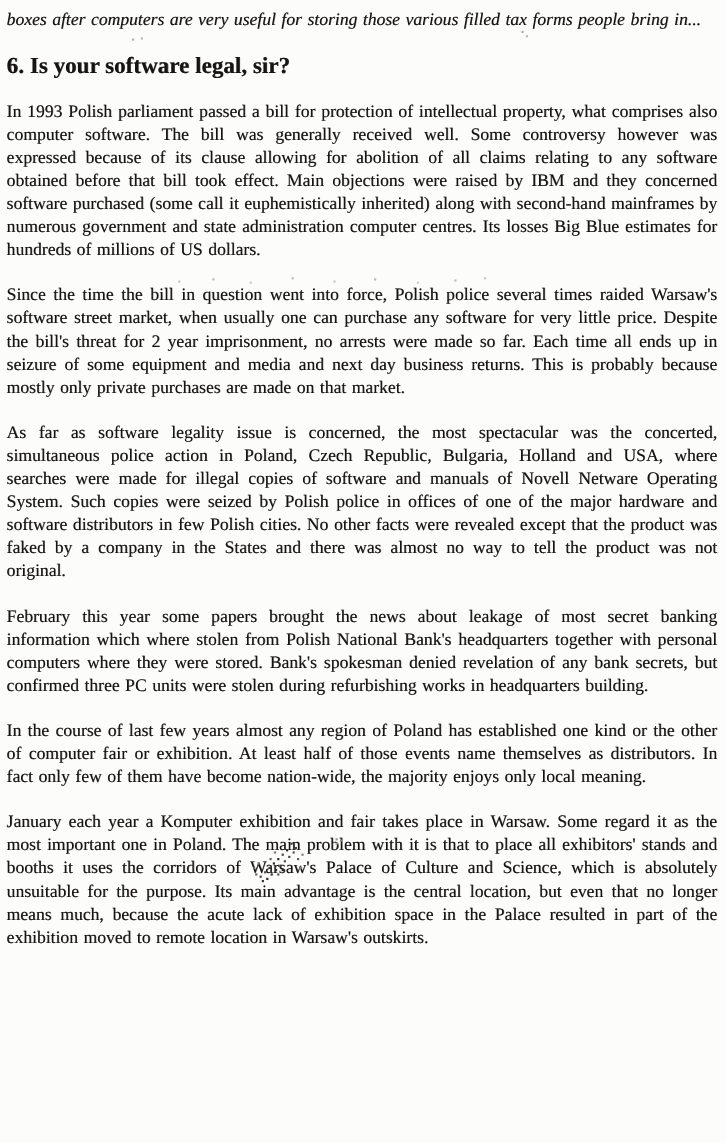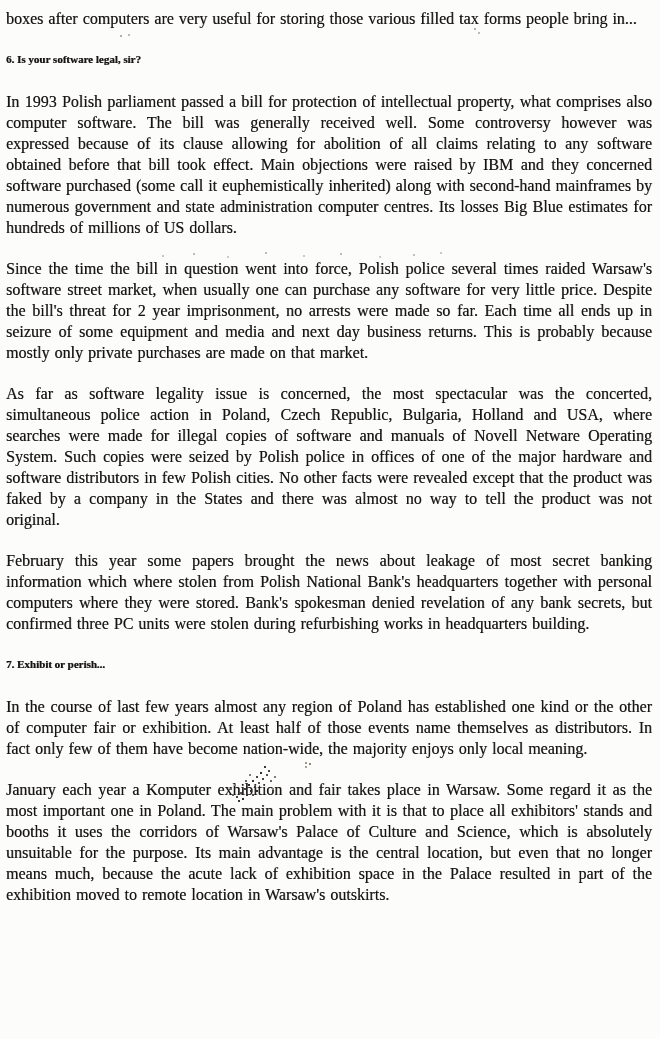--- a/index.html
+++ b/index.html
@@ -19,24 +19,24 @@
     font-size: 16px;
     line-height: 21px;
     color: #171513;
   }
   .para {
     margin: 0 0 20px 0;
     text-align: justify;
     text-shadow: 0.4px 0 0 rgba(23, 20, 17, 0.55);
     word-spacing: 1px;
   }
-  .para.italic-para { }
+  .para.italic-para { font-style: italic; }
   .heading {
     margin: 0 0 21px 0;
-    font-size: 11px;
+    font-size: 21px;
     font-weight: 700;
     text-shadow: 0.5px 0 0 rgba(23, 20, 17, 0.65);
   }
   .em { }
   
   .artifact { position: absolute; pointer-events: none; }
   .dot { width: 2px; height: 2px; background: transparent; }
   #smudge {
     left: 230px; top: 760px;
     box-shadow:
@@ -82,21 +82,20 @@
 
   <p class="para"><span>In 1993 Polish parliament passed a bill for protection of intellectual property, what comprises also computer software. The bill was generally received well. Some controversy however was expressed because of its clause allowing for abolition of all claims relating to any software obtained before that bill took effect. Main objections were raised by IBM and they concerned software purchased (some call it euphemistically </span><span class="em">inherited</span><span>) along with second-hand mainframes by numerous government and state administration computer centres. Its losses Big Blue estimates for hundreds of millions of US dollars.</span></p>
 
   <p class="para">Since the time the bill in question went into force, Polish police several times raided Warsaw's software street market, when usually one can purchase any software for very little price. Despite the bill's threat for 2 year imprisonment, no arrests were made so far. Each time all ends up in seizure of some equipment and media and next day business returns. This is probably because mostly only private purchases are made on that market.</p>
 
   <p class="para"><span>As far as software legality issue is concerned, the most spectacular was the concerted, simultaneous police action in Poland, Czech Republic, Bulgaria, Holland and USA, where searches were made for illegal copies of software and manuals of Novell Netware Operating System. Such copies were seized by Polish police in offices of one of the major hardware and software distributors in few Polish cities. No other facts were revealed except that the product was faked by a company in the States and there was almost </span><span class="em">no way to tell the product was not original.</span></p>
 
 
   <p class="para"><span>February this year some papers brought the news about leakage of most secret banking information which where stolen from Polish National Bank's headquarters together with personal computers where they were stored. Bank's spokesman denied revelation of any bank secrets, but confirmed </span><span class="em">three PC units were stolen during refurbishing works in headquarters building.</span></p>
 
-  <h2 class="heading">7. Exhibit or perish...</h2>
 
   <p class="para"><span>In the course of last few years almost any region of Poland has established one kind or the other of computer fair or exhibition. At least half of those events name themselves as </span><span class="em">distributors</span><span>. In fact only few of them have become nation-wide, the majority enjoys only local meaning.</span></p>
 
   <p class="para"><span>January each year a </span><span class="em">Komputer</span><span> exhibition and fair takes place in Warsaw. Some regard it as the most important one in Poland. The main problem with it is that to place all exhibitors' stands and booths it uses the corridors of Warsaw's Palace of Culture and Science, which is absolutely unsuitable for the purpose. Its main advantage is the central location, but even that no longer means much, because the acute lack of exhibition space in the Palace resulted in part of the exhibition moved to remote location in Warsaw's outskirts.</span></p>
 
   <div id="smudge" class="artifact dot"></div>
   <div id="smudge-dots" class="artifact dot"></div>
   <div id="noise-row" class="artifact dot"></div>
   <div id="noise-top" class="artifact dot"></div>
 

